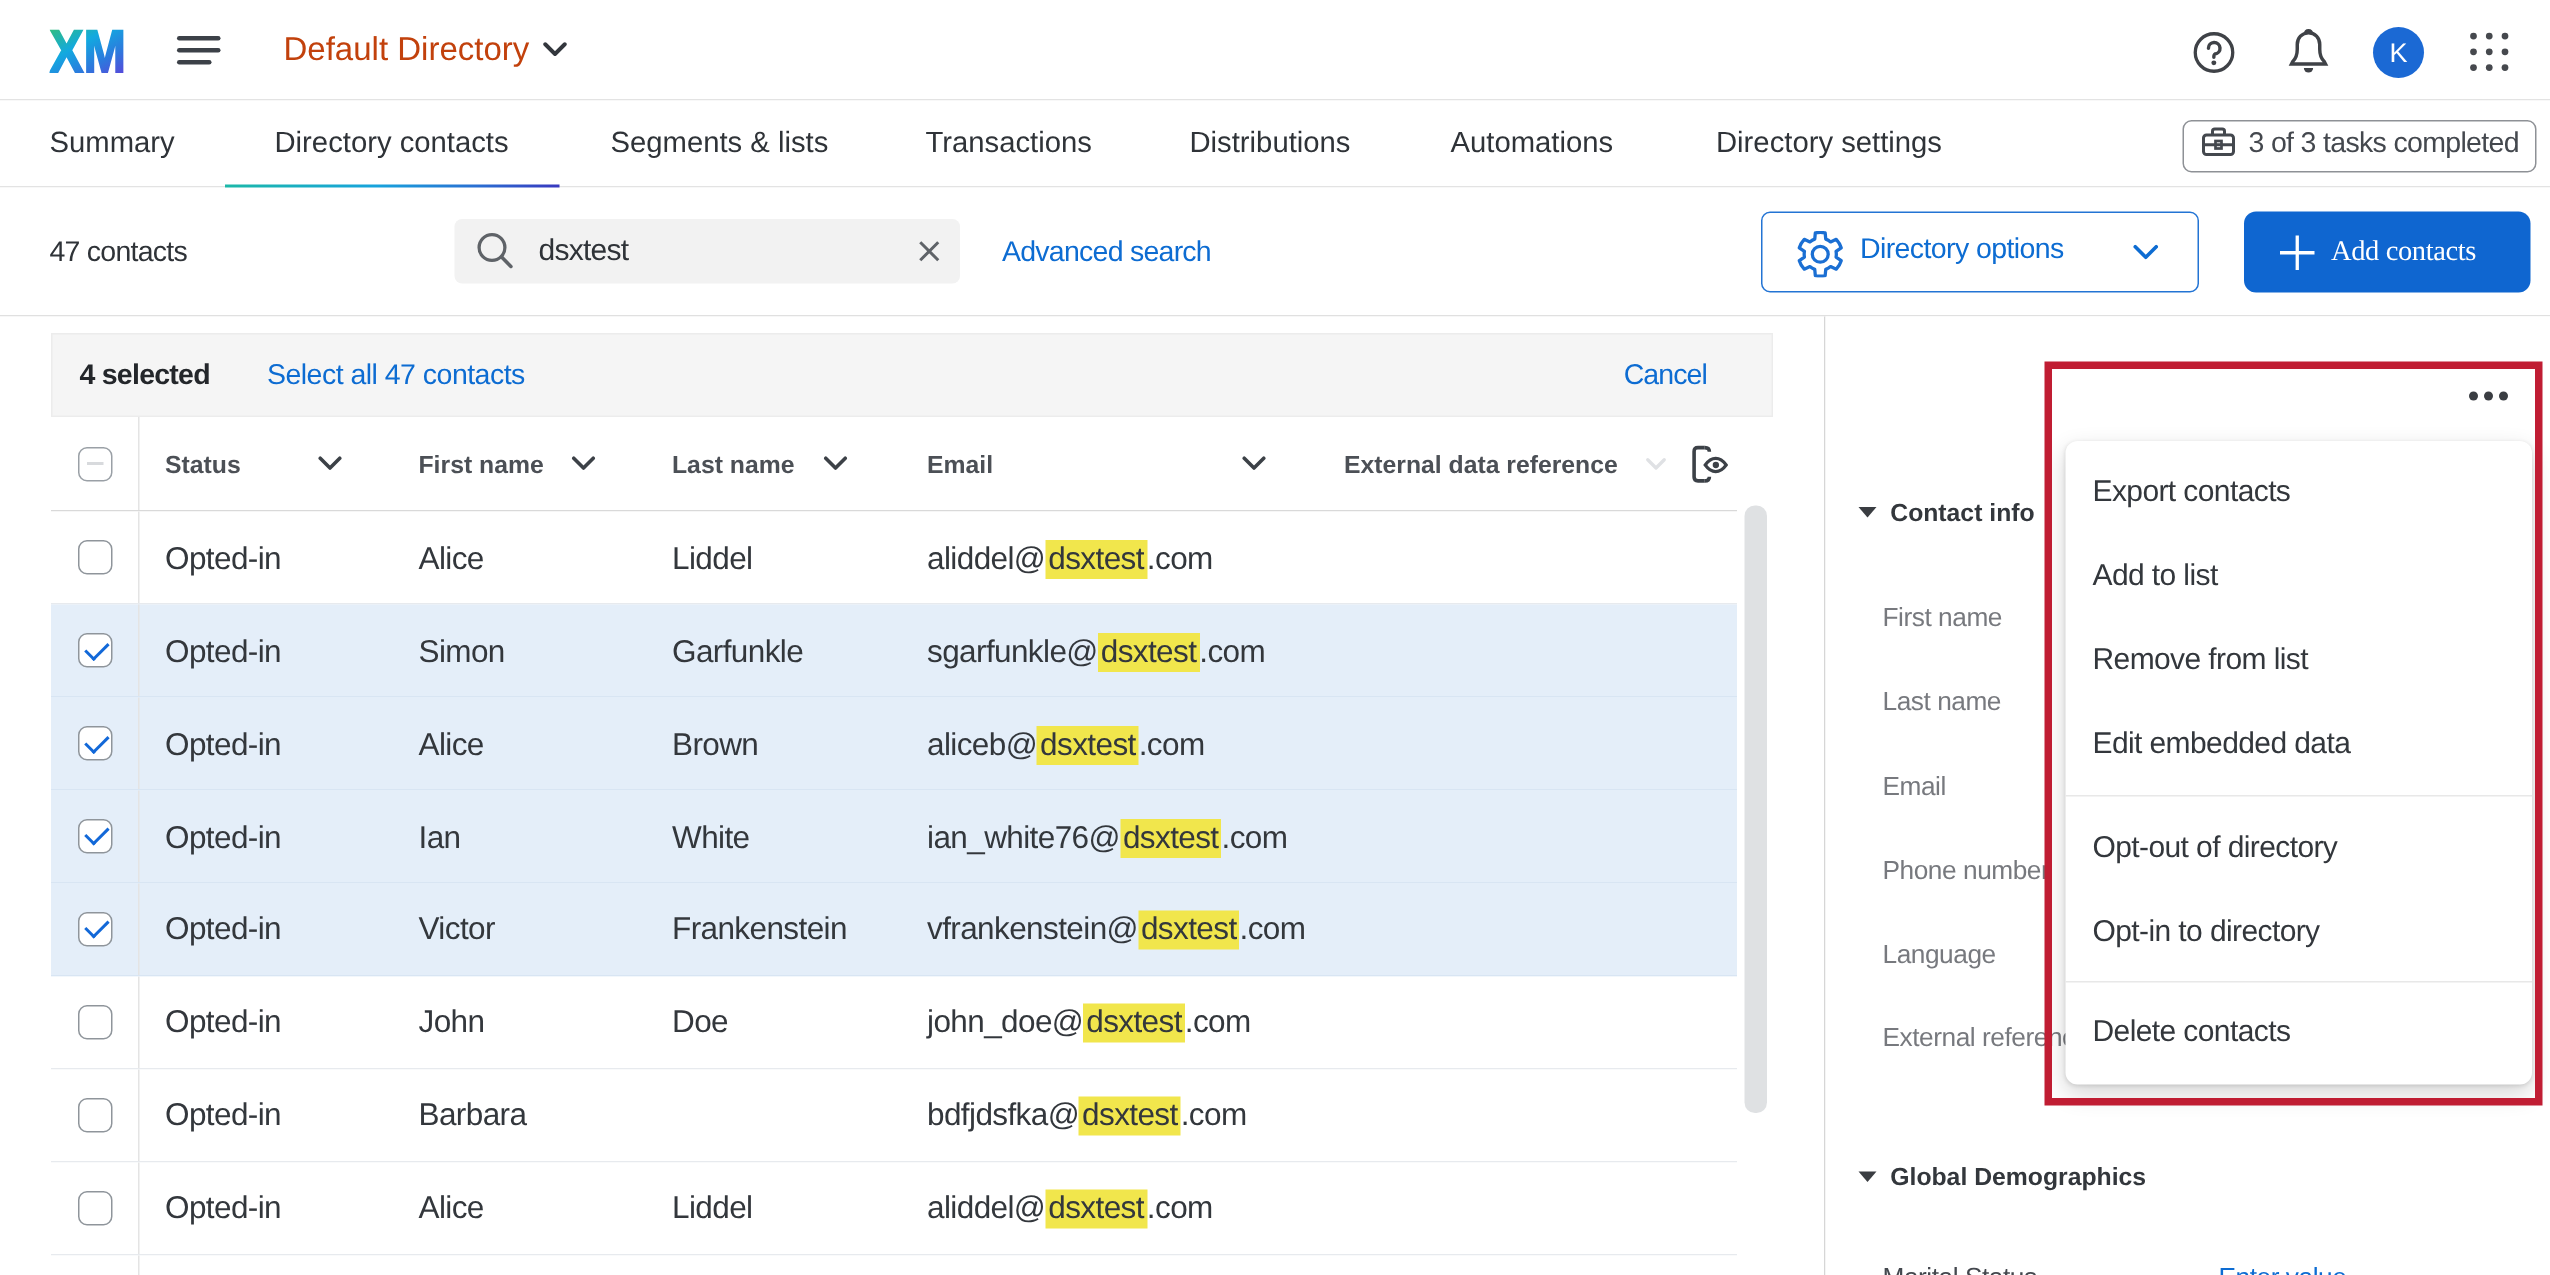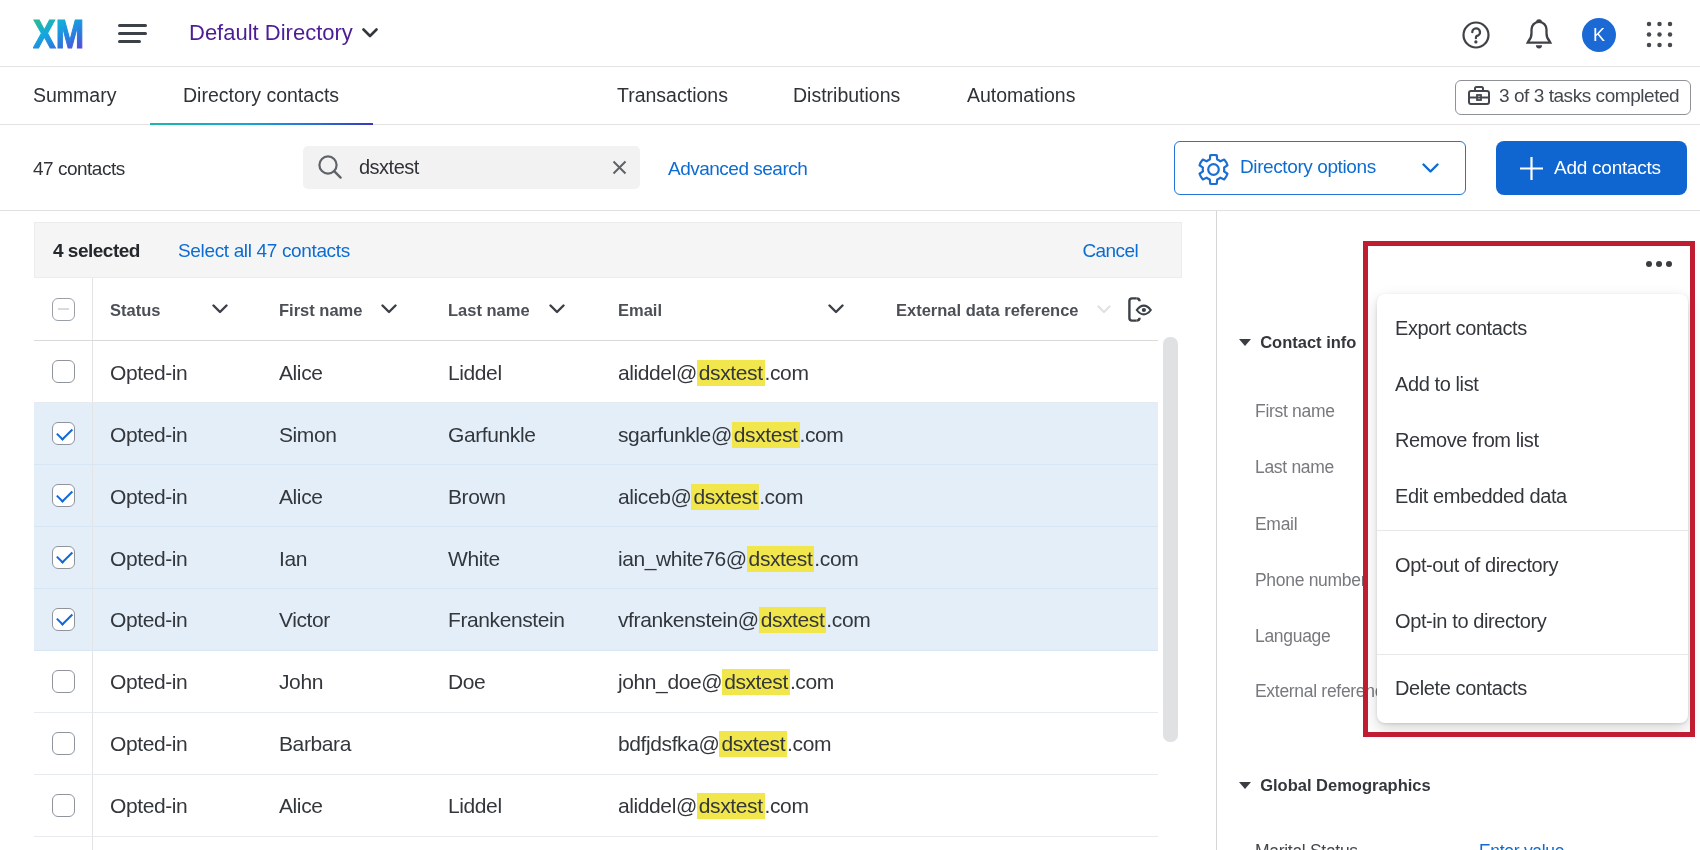--- a/index.html
+++ b/index.html
@@ -10,21 +10,21 @@
 
 
 #topbar { position:absolute; left:0; top:0; width:1700px; height:67px;
   background:#fff; border-bottom:1px solid #e3e3e3; }
 #xmlogo { position:absolute; left:33px; top:17px; }
 #hamb { position:absolute; left:118px; top:24px; width:29px; height:21px; }
 #hamb span { position:absolute; left:0; height:3px; border-radius:2px; background:#3c4148; }
 #hamb .l1 { top:0; width:29px; }
 #hamb .l2 { top:8px; width:29px; }
 #hamb .l3 { top:16px; width:23px; }
-#dirname { position:absolute; left:189px; top:20px; font-size:22px; color:#4c1d95; }
+#dirname { position:absolute; left:189px; top:20px; font-size:22px; color:#c2410c; }
 #helpic { position:absolute; left:1462px; top:21px; }
 #bellic { position:absolute; left:1524px; top:19px; }
 #avatar { position:absolute; left:1582px; top:18px; width:34px; height:34px; border-radius:50%;
   background:#1b69d4; color:#fff; font-size:18px; text-align:center; line-height:34px; }
 #gridic { position:absolute; left:1646px; top:21px; }
 
 
 #tabs { position:absolute; left:0; top:67px; width:1700px; height:58px; background:#fff;
   border-bottom:1px solid #e3e3e3; }
 .tab { position:absolute; top:0; height:58px; line-height:56px; font-size:19.5px; color:#2f3338; }
@@ -44,21 +44,21 @@
 #searchbox svg.mag { position:absolute; left:14px; top:10px; }
 #searchbox .q { position:absolute; left:56px; top:10px; font-size:20px; letter-spacing:-0.5px; color:#2f3338; }
 #searchbox svg.xx { position:absolute; right:13px; top:14px; }
 #advsearch { position:absolute; left:668px; top:33px; font-size:19px; letter-spacing:-0.5px; color:#0d6cd2; }
 #diropts { position:absolute; left:1174px; top:16px; width:292px; height:54px;
   border:1.5px solid #2374d4; border-radius:6px; background:#fff; }
 #diropts .gl { position:absolute; left:23px; top:12px; }
 #diropts .t { position:absolute; left:65px; top:14px; font-size:19px; letter-spacing:-0.4px; color:#0d6cd2; }
 #diropts .cv { position:absolute; right:26px; top:21px; }
 #addbtn { position:absolute; left:1496px; top:16px; width:191px; height:54px;
-  background:#0f66d0; border-radius:8px; }
+  background:#0f66d0; border-radius:8px;font-family:Liberation Serif, serif; }
 #addbtn .pl { position:absolute; left:23px; top:15px; }
 #addbtn .t { position:absolute; left:58px; top:16px; font-size:19px; letter-spacing:-0.25px; color:#fff; }
 
 
 #main { position:absolute; left:0; top:211px; width:1700px; height:639px; background:#fff; }
 #selbar { position:absolute; left:34px; top:11px; width:1148px; height:56px;
   background:#f5f5f5; border:1px solid #ececec; }
 #selbar .b { position:absolute; left:18px; top:17px; font-size:19px; letter-spacing:-0.5px; font-weight:bold; color:#24272b; }
 #selbar .sel { position:absolute; left:143px; top:17px; font-size:19px; letter-spacing:-0.35px; color:#0d6cd2; }
 #selbar .cx { position:absolute; right:43px; top:17px; font-size:19px; letter-spacing:-0.6px; color:#0d6cd2; }
@@ -149,23 +149,25 @@
       <circle cx="3" cy="24" r="2.25"></circle>
           <circle cx="13.5" cy="24" r="2.25"></circle>
           <circle cx="24" cy="24" r="2.25"></circle>
     </g>
   </svg>
 </div>
 
 <div id="tabs">
   <div class="tab" style="left:33px">Summary</div>
   <div class="tab" style="left:183px">Directory contacts</div>
+  <div class="tab" style="left:407px">Segments &amp; lists</div>
   <div class="tab" style="left:617px">Transactions</div>
   <div class="tab" style="left:793px">Distributions</div>
   <div class="tab" style="left:967px">Automations</div>
+  <div class="tab" style="left:1144px">Directory settings</div>
   <div id="activeline"></div>
   <div id="tasksbtn"><svg width="24" height="22" viewBox="0 0 24 22">
       <rect x="2" y="6" width="20" height="13" rx="2" fill="none" stroke="#44484e" stroke-width="2"></rect>
       <path d="M8 6 L8 3.5 Q8 2 9.5 2 L14.5 2 Q16 2 16 3.5 L16 6" fill="none" stroke="#44484e" stroke-width="2"></path>
       <path d="M2 12.5 L22 12.5" stroke="#44484e" stroke-width="2"></path>
       <rect x="10" y="10" width="4" height="5" fill="none" stroke="#44484e" stroke-width="1.8"></rect>
     </svg>3 of 3 tasks completed</div>
 </div>
 
 <div id="toolbar">

